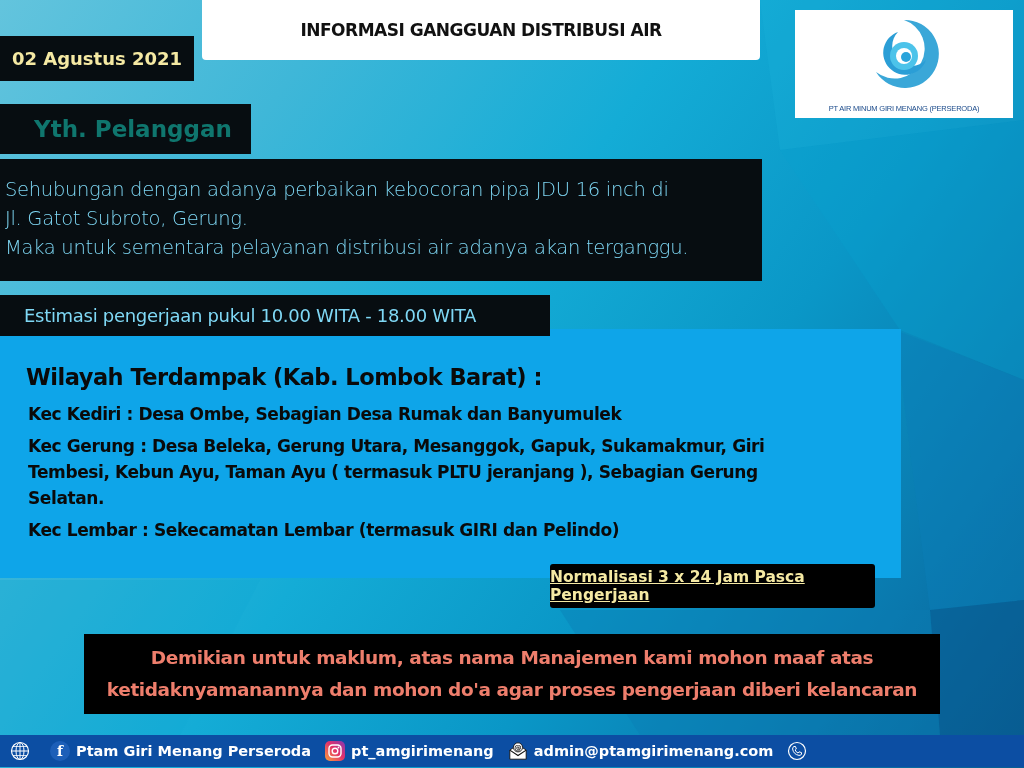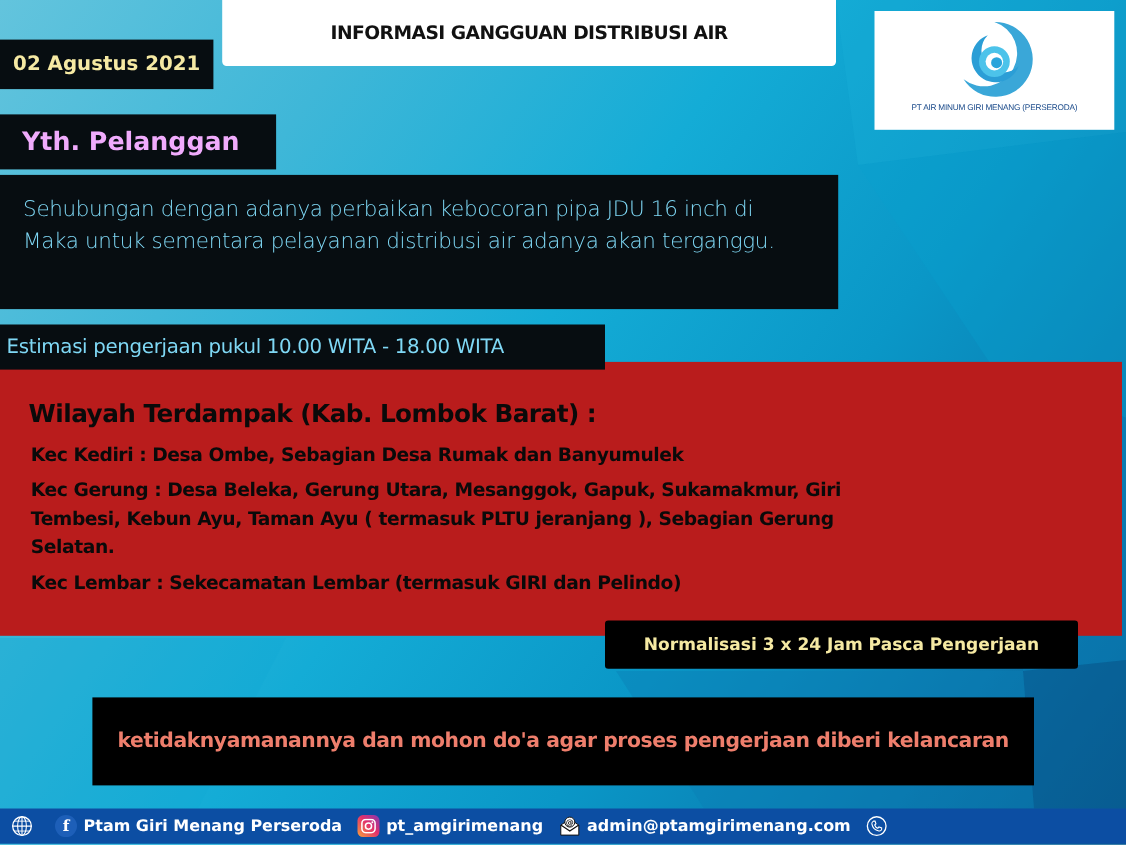--- a/index.html
+++ b/index.html
@@ -14,36 +14,36 @@
   .black { background:#000; }
 
   #date-box { left:0; top:36px; width:194px; height:45px; display:flex; align-items:center; justify-content:center;
     color:#f5e9a3; font-weight:bold; font-size:18px; font-family:"DejaVu Sans", sans-serif; }
   #title-box { left:202px; top:0; width:558px; height:60px; background:#fff; border-radius:0 0 4px 4px;
     display:flex; align-items:center; justify-content:center; color:#111; font-weight:bold; font-size:17px;
     font-family:"DejaVu Sans", sans-serif; letter-spacing:-0.5px; }
   #logo-box { left:795px; top:10px; width:218px; height:108px; background:#fff;
     display:flex; flex-direction:column; align-items:center; justify-content:flex-start; }
   #logo-box svg { margin-top:6px; }
-  #logo-caption { font-size:7.5px; color:#1a4a8a; margin-top:1px; letter-spacing:-0.2px; }
+  #logo-caption { font-size:7.5px; color:#1a4a8a; margin-top:12px; letter-spacing:-0.2px; }
 
   #greeting-box { left:0; top:104px; width:251px; height:50px; display:flex; align-items:center;
-    padding-left:20px; color:#f0abfc; font-weight:bold; font-size:23px; font-family:"DejaVu Sans", sans-serif; }
-  #notice-box { left:0; top:159px; width:762px; height:122px; padding:16px 0 0 21px;
+    padding-left:34px; color:#0f766e; font-weight:bold; font-size:23px; font-family:"DejaVu Sans", sans-serif; }
+  #notice-box { left:0; top:159px; width:762px; height:122px; padding:16px 0 0 5px;
     color:#7fd8f5; font-size:19.5px; line-height:29px; font-family:"DejaVu Sans", sans-serif; font-weight:300; letter-spacing:-0.3px; }
   #notice-box div { white-space:nowrap; }
   #estimate-box { left:0; top:295px; width:550px; height:41px; display:flex; align-items:center;
-    padding-left:6px; color:#7fd8f5; font-size:18px; font-family:"DejaVu Sans", sans-serif; letter-spacing:-0.3px; }
+    padding-left:24px; color:#7fd8f5; font-size:18px; font-family:"DejaVu Sans", sans-serif; letter-spacing:-0.3px; }
 
-  #affected-box { left:0; top:329px; width:1020px; height:249px; background:#b91c1c; padding:35px 0 0 26px; color:#0a0a0a; }
+  #affected-box { left:0; top:329px; width:901px; height:249px; background:#0ea5e9; padding:35px 0 0 26px; color:#0a0a0a; }
   #affected-title { font-weight:bold; font-size:22.5px; font-family:"DejaVu Sans", sans-serif; letter-spacing:-0.5px; margin-bottom:11px; }
   .affected-item { font-weight:bold; font-size:17px; line-height:26px; font-family:"DejaVu Sans", sans-serif; letter-spacing:-0.4px; margin-bottom:6px; padding-left:2px; }
 
-  #normal-box { left:550px; top:564px; width:430px; height:44px; border-radius:3px; display:flex; align-items:center; justify-content:center;
-    color:#f5e9a3; font-weight:bold; font-size:15.5px; font-family:"DejaVu Sans", sans-serif; }
+  #normal-box { left:550px; top:564px; width:325px; height:44px; border-radius:3px; display:flex; align-items:center; justify-content:center;
+    color:#f5e9a3; font-weight:bold; font-size:15.5px; font-family:"DejaVu Sans", sans-serif;text-decoration:underline; }
 
   #closing-box { left:84px; top:634px; width:856px; height:80px; display:flex; flex-direction:column; align-items:center; justify-content:center;
     color:#ee7e6c; font-weight:bold; font-size:18.5px; line-height:32px; font-family:"DejaVu Sans", sans-serif; letter-spacing:-0.4px; }
 
   #footer { left:0; top:735px; width:1024px; height:32px; background:#0c4ea3; display:flex; align-items:center; padding-left:10px;
     color:#fff; font-weight:bold; font-size:14.5px; font-family:"DejaVu Sans", sans-serif; }
   .f-item { display:flex; align-items:center; margin-right:14px; white-space:nowrap; }
   .f-icon { display:inline-flex; align-items:center; justify-content:center; width:20px; height:20px; margin-right:6px; }
   .fb { background:#1d5fb8; border-radius:50%; font-family:"DejaVu Serif", serif; font-size:14px; color:#fff; }
   .ig { background:linear-gradient(45deg,#f9a03b,#e1306c 55%,#833ab4); border-radius:5px; }
@@ -78,39 +78,41 @@
   </svg>
   <div id="logo-caption">PT AIR MINUM GIRI MENANG (PERSERODA)</div>
 </div>
 
 <div class="box dark" id="greeting-box">
   <span>Yth. Pelanggan</span>
 </div>
 
 <div class="box dark" id="notice-box">
   <div>Sehubungan dengan adanya perbaikan kebocoran pipa JDU 16 inch di</div>
+  <div>Jl. Gatot Subroto, Gerung.</div>
   <div>Maka untuk sementara pelayanan distribusi air adanya akan terganggu.</div>
 </div>
 
 <div class="box" id="affected-box">
   <div id="affected-title">Wilayah Terdampak  (Kab. Lombok Barat) :</div>
   <div class="affected-item" style="width:800px">Kec Kediri : Desa Ombe, Sebagian Desa Rumak dan Banyumulek</div>
   <div class="affected-item" style="width:800px">Kec Gerung : Desa Beleka, Gerung Utara, Mesanggok, Gapuk, Sukamakmur, Giri Tembesi, Kebun Ayu, Taman Ayu ( termasuk PLTU jeranjang ), Sebagian Gerung Selatan.</div>
   <div class="affected-item" style="width:800px">Kec Lembar : Sekecamatan Lembar (termasuk GIRI dan Pelindo)</div>
 </div>
 
 <div class="box dark" id="estimate-box">
   <span>Estimasi pengerjaan pukul 10.00 WITA - 18.00 WITA</span>
 </div>
 
 <div class="box black" id="normal-box">
   <span>Normalisasi 3 x 24 Jam Pasca Pengerjaan</span>
 </div>
 
 <div class="box black" id="closing-box">
+  <div>Demikian untuk maklum, atas nama Manajemen kami mohon maaf atas</div>
   <div>ketidaknyamanannya dan mohon do'a agar proses pengerjaan diberi kelancaran</div>
 </div>
 
 <div class="box" id="footer">
   <div class="f-item">
     <span class="f-icon">
       <svg width="20" height="20" viewBox="0 0 20 20">
           <circle cx="10" cy="10" r="8.5" fill="none" stroke="#fff" stroke-width="1.2"></circle>
           <ellipse cx="10" cy="10" rx="4" ry="8.5" fill="none" stroke="#fff" stroke-width="1"></ellipse>
           <line x1="1.5" y1="10" x2="18.5" y2="10" stroke="#fff" stroke-width="1"></line>

